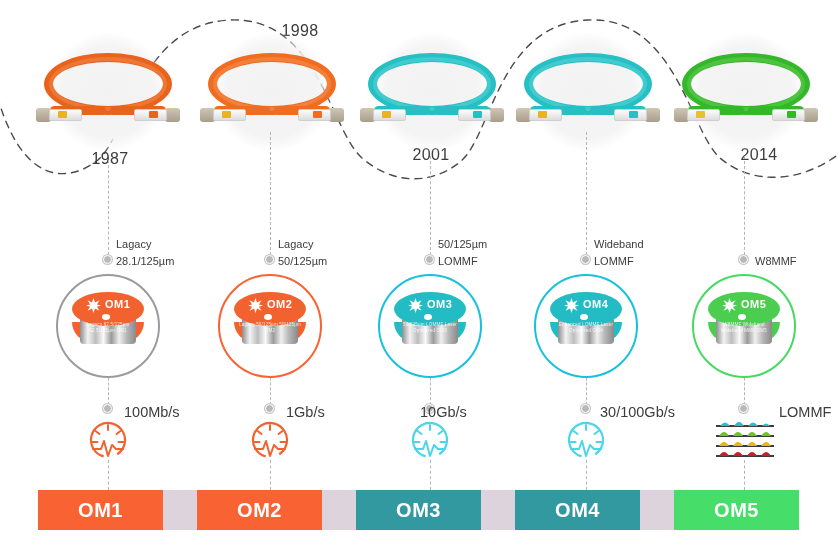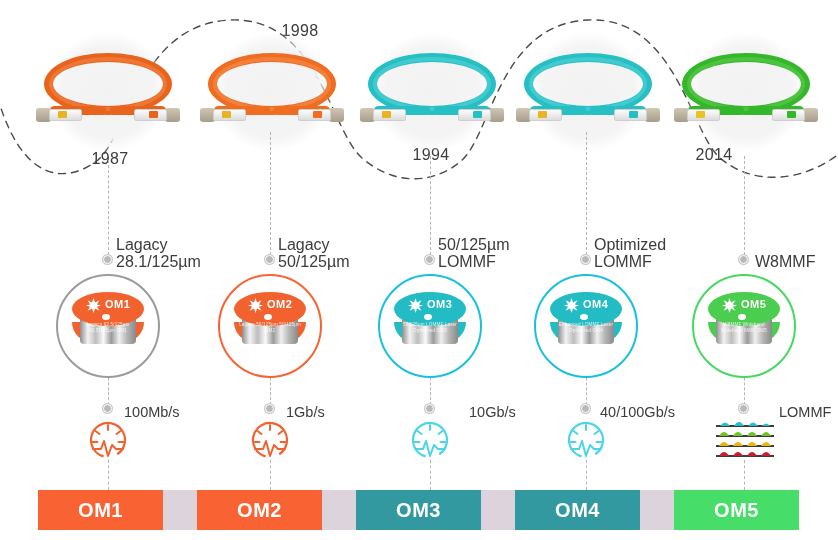--- a/index.html
+++ b/index.html
@@ -64,21 +64,21 @@
   .conn.left .clip{left:22px;}
   .conn.right .clip{right:22px;}
 
   
   .vdash{
     position:absolute;width:0;border-left:1px dashed #b4b4b4;
   }
 
   
   .spec{
-    position:absolute;font-size:16px;line-height:17px;color:#3c3c3c;
+    position:absolute;font-size:11px;line-height:17px;color:#3c3c3c;
     white-space:nowrap;
   }
   .dot{
     position:absolute;width:9px;height:9px;border-radius:50%;
     background:#b9b9b9;border:1.5px solid #ffffff;box-sizing:border-box;
     box-shadow:0 0 0 1px #c8c8c8;
   }
 
   
   .spool{position:absolute;width:104px;height:104px;}
@@ -140,23 +140,23 @@
              C 128 134, 140 24, 230 20
              C 318 16, 330 130, 362 158
              C 392 184, 430 186, 460 162
              C 492 136, 498 24, 588 20
              C 676 16, 690 132, 720 158
              C 750 184, 800 186, 844 150" fill="none" stroke="#4a4a4a" stroke-width="1.4" stroke-dasharray="7 6" stroke-linecap="round"></path>
   </svg>
 
   <div class="year" style="left:110px;top:150px;">1987</div>
   <div class="year" style="left:268px;top:22px;margin-left:32px;">1998</div>
-  <div class="year" style="left:431px;top:146px;">1994</div>
+  <div class="year" style="left:431px;top:146px;">2001</div>
   <div class="year" style="left:583px;top:22px;margin-top:26px;">2009</div>
-  <div class="year" style="left:714px;top:146px;">2014</div>
+  <div class="year" style="left:759px;top:146px;">2014</div>
 
   <div class="cable" style="left:28px;top:46px;">
     <div class="halo"></div>
     <div class="loop" style="border-color:#e8631c;"></div>
     <div class="loop2" style="border-color:#f2884a;"></div>
     <div class="tail tailL" style="background:#e8631c;"></div>
     <div class="tail tailR" style="background:#e8631c;"></div>
     <div class="conn left">
       <div class="boot"></div>
       <div class="body"></div>
@@ -272,21 +272,21 @@
   </div>
 
   <div class="dot" style="left:425px;top:255px;"></div>
   <div class="spec" style="left:438px;top:236px;">
     <div>50/125µm</div>
     <div>LOMMF</div>
   </div>
 
   <div class="dot" style="left:581px;top:255px;"></div>
   <div class="spec" style="left:594px;top:236px;">
-    <div>Optimized</div>
+    <div>Wideband</div>
     <div>LOMMF</div>
   </div>
 
   <div class="dot" style="left:739px;top:255px;"></div>
   <div class="spec" style="left:755px;top:253px;">
     <div>W8MMF</div>
   </div>
 
   <div class="spool" style="left:56px;top:274px;">
     <div class="ring" style="border-color:#9b9b9b;"></div>
@@ -406,35 +406,35 @@
     <circle cx="22" cy="22" r="17" fill="none" stroke="#4bd6e8" stroke-width="2.2" stroke-dasharray="92 22" transform="rotate(105 22 22)"></circle>
     <g stroke="#4bd6e8" stroke-width="2" stroke-linecap="round">
       <line x1="22" y1="7" x2="22" y2="12"></line>
       <line x1="9.5" y1="13" x2="13.5" y2="16"></line>
       <line x1="34.5" y1="13" x2="30.5" y2="16"></line>
       <line x1="6.5" y1="24" x2="11.5" y2="24"></line>
       <line x1="37.5" y1="24" x2="32.5" y2="24"></line>
     </g>
     <path d="M7 31 L15 31 L18 23 L22 38 L26 27 L30 31 L37 31" fill="none" stroke="#4bd6e8" stroke-width="2" stroke-linejoin="round" stroke-linecap="round"></path>
   </svg>
-  <div class="speed" style="left:469px;top:404px;">10Gb/s</div>
+  <div class="speed" style="left:420px;top:404px;">10Gb/s</div>
 
   <div class="dot" style="left:581px;top:404px;"></div>
   <svg class="gauge" viewBox="0 0 44 44" style="left:564px;top:418px;">
     <circle cx="22" cy="22" r="17" fill="none" stroke="#4bd6e8" stroke-width="2.2" stroke-dasharray="92 22" transform="rotate(105 22 22)"></circle>
     <g stroke="#4bd6e8" stroke-width="2" stroke-linecap="round">
       <line x1="22" y1="7" x2="22" y2="12"></line>
       <line x1="9.5" y1="13" x2="13.5" y2="16"></line>
       <line x1="34.5" y1="13" x2="30.5" y2="16"></line>
       <line x1="6.5" y1="24" x2="11.5" y2="24"></line>
       <line x1="37.5" y1="24" x2="32.5" y2="24"></line>
     </g>
     <path d="M7 31 L15 31 L18 23 L22 38 L26 27 L30 31 L37 31" fill="none" stroke="#4bd6e8" stroke-width="2" stroke-linejoin="round" stroke-linecap="round"></path>
   </svg>
-  <div class="speed" style="left:600px;top:404px;">40/100Gb/s</div>
+  <div class="speed" style="left:600px;top:404px;">30/100Gb/s</div>
 
   <div class="dot" style="left:739px;top:404px;"></div>
   <svg width="62" height="46" viewBox="0 0 62 46" style="position:absolute;left:714px;top:414px;">
     <g stroke="#3c3c3c" stroke-width="2">
       <line x1="2" y1="12" x2="60" y2="12"></line>
       <line x1="2" y1="22" x2="60" y2="22"></line>
       <line x1="2" y1="32" x2="60" y2="32"></line>
       <line x1="2" y1="42" x2="60" y2="42"></line>
     </g>
     <g>

